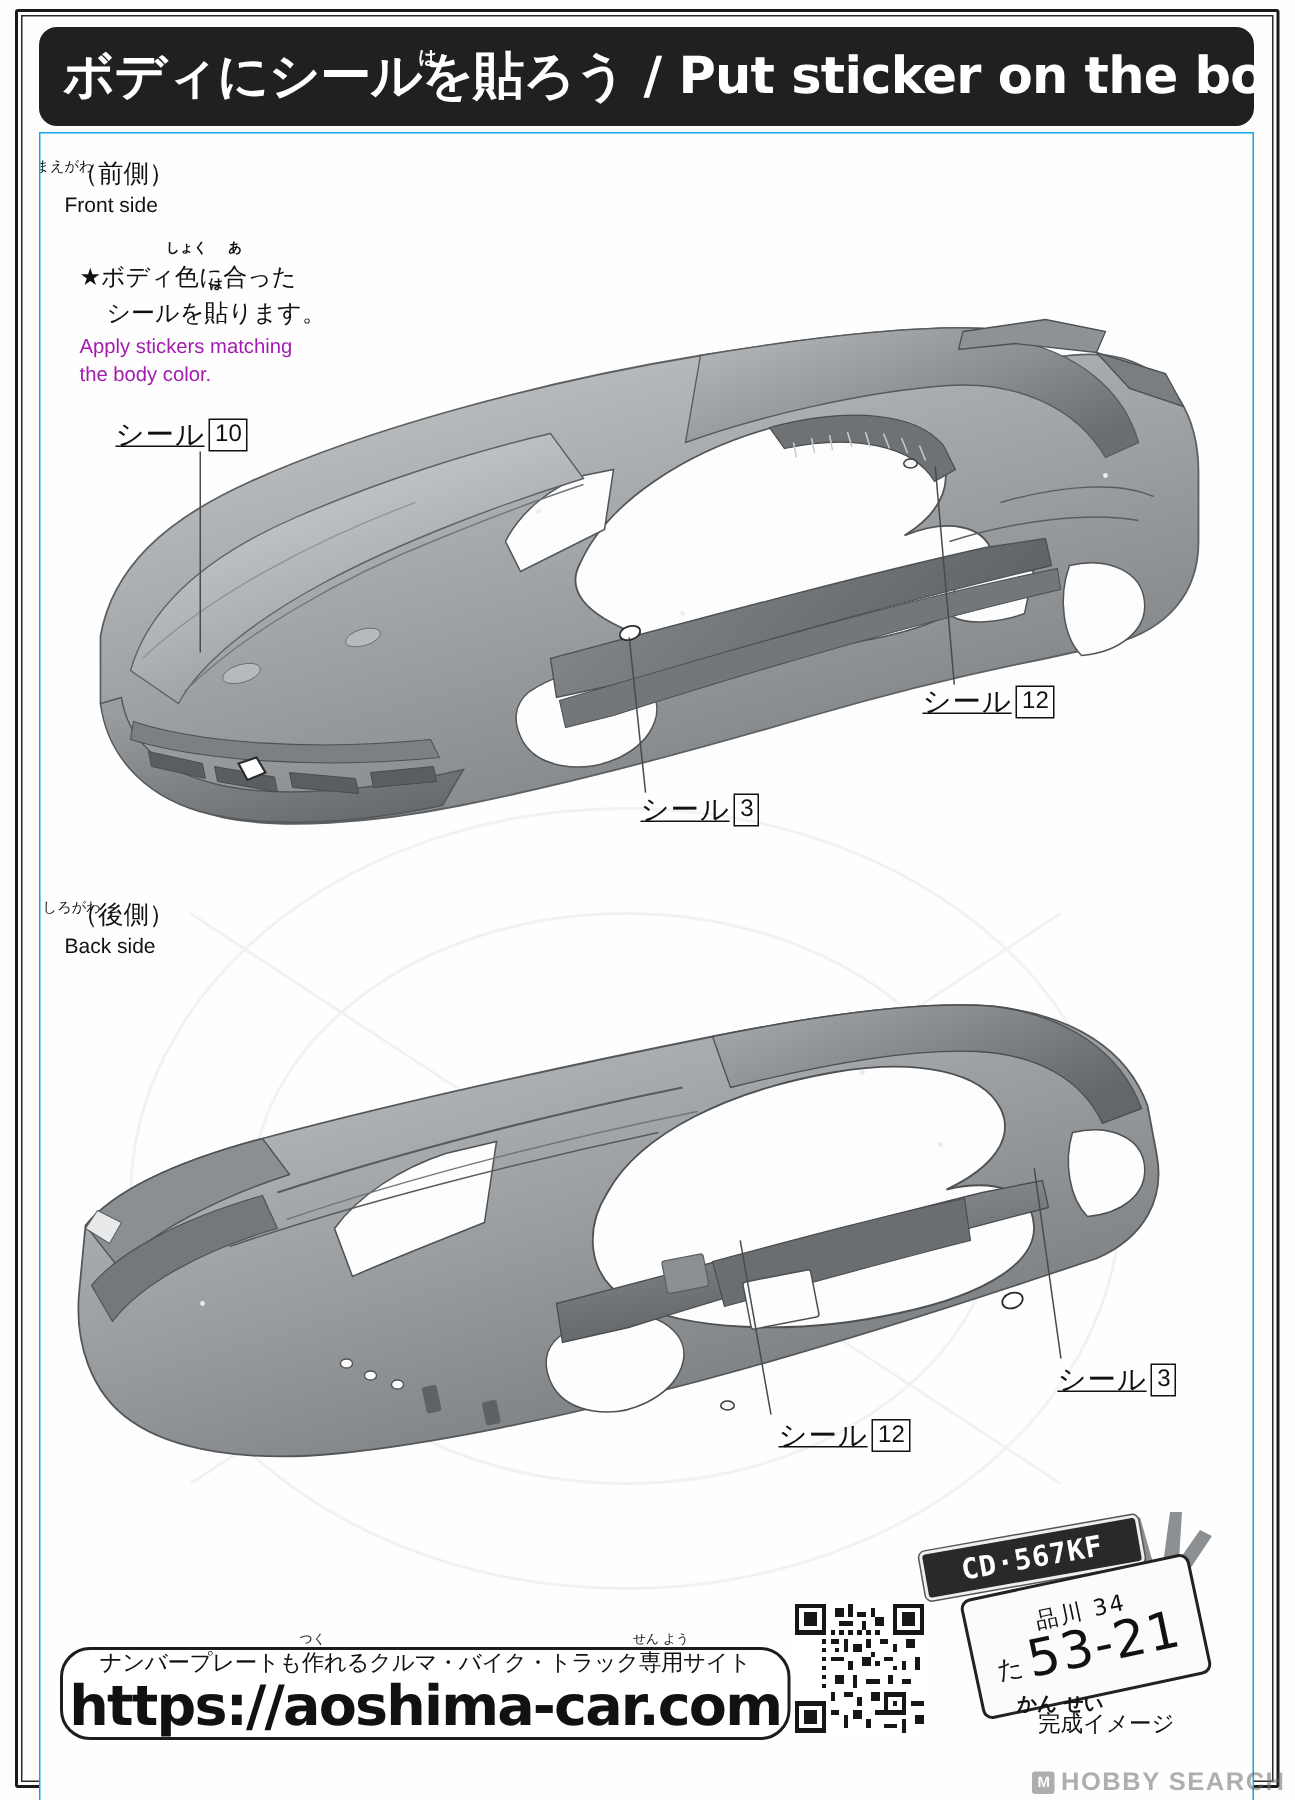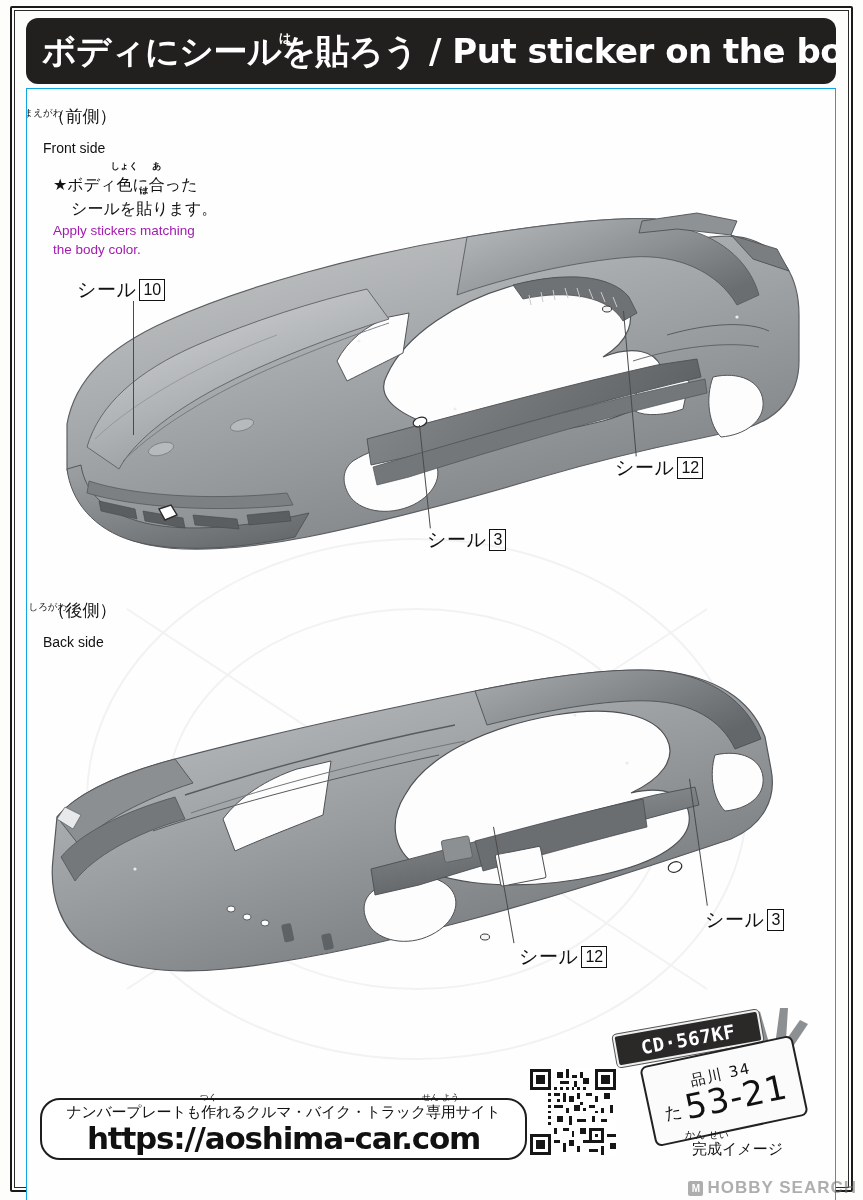--- a/index.html
+++ b/index.html
@@ -82,21 +82,21 @@
   .side-label .jp {
     font-size: 17px;
     color: #111;
     line-height: 1.15;
     white-space: nowrap;
   }
   .side-label .jp .furi { top: -12px; font-size: 9.5px; font-weight: normal; }
   .side-label .en {
     font-size: 14px;
     color: #111;
-    margin-top: 13px;
+    margin-top: 1px;
     font-family: "Liberation Sans", sans-serif;
   }
 
   
   .star-note {
     position: absolute;
     left: 42px; top: 178px;
     font-family: "DejaVu Sans", "Liberation Sans", sans-serif;
   }
   .star-note .l1, .star-note .l2 {
@@ -111,21 +111,21 @@
 
   
   .callout {
     position: absolute;
     display: flex;
     align-items: center;
     gap: 3px;
     font-family: "DejaVu Sans", "Liberation Sans", sans-serif;
     white-space: nowrap;
   }
-  .callout .ctext { font-size: 19px; color: #111; letter-spacing: 0.5px; }
+  .callout .ctext { font-size: 19px; color: #111; letter-spacing: 0.5px; text-decoration: underline; }
   .callout .cnum {
     border: 1.4px solid #111;
     font-size: 16px;
     color: #111;
     padding: 0px 3px;
     min-width: 17px;
     text-align: center;
     line-height: 1.25;
     font-family: "Liberation Sans", sans-serif;
   }
@@ -149,21 +149,21 @@
     flex-direction: column;
     align-items: center;
     justify-content: center;
   }
   .banner-jp {
     font-size: 15px; color: #111; white-space: nowrap; letter-spacing: -0.3px;
     font-family: "DejaVu Sans", "Liberation Sans", sans-serif;
   }
   .banner-jp .furi { top: -10px; font-size: 8.5px; font-weight: normal; }
   .banner-url {
-    font-size: 31px; font-weight: bold; color: #111; letter-spacing: -1.2px;
+    font-size: 37px; font-weight: bold; color: #111; letter-spacing: -1.2px;
     white-space: nowrap; margin-top: -2px;
     font-family: "DejaVu Sans", "Liberation Sans", sans-serif;
   }
 
   
   .qr-wrap { position: absolute; left: 530px; top: 1066px; width: 86px; height: 92px; }
 
   
   .plate-area { position: absolute; left: 604px; top: 1008px; width: 232px; height: 160px; }
   .plate-black {
@@ -203,21 +203,21 @@
   .plate-white .pnum {
     font-size: 34px; color: #111; font-weight: normal; line-height: 0.92; letter-spacing: 1px;
     font-family: "DejaVu Sans", "Liberation Sans", sans-serif;
   }
   .sparkle { position: absolute; }
   .caption-done {
     position: absolute; left: 88px; top: 132px;
     font-size: 15px; color: #111; white-space: nowrap;
     font-family: "DejaVu Sans", "Liberation Sans", sans-serif;
   }
-  .caption-done .furi { top: -10px; font-size: 10px; font-weight: normal; }
+  .caption-done .furi { top: -10px; font-size: 13px; font-weight: bold; }
 
   
   .watermark {
     position: absolute;
     right: 6px; bottom: 2px;
     display: flex; align-items: center; gap: 4px;
     opacity: 0.55;
   }
   .watermark .wm-text {
     font-size: 17px; font-weight: bold; color: #6d6d6d; letter-spacing: 1px;

